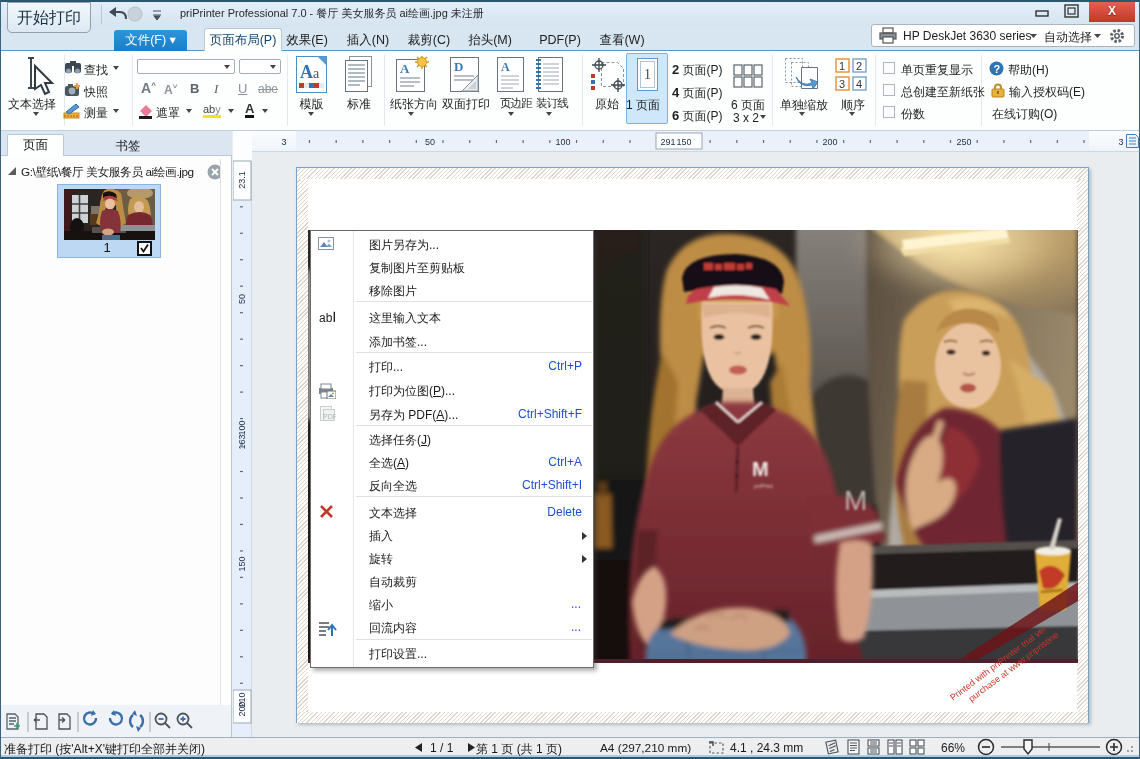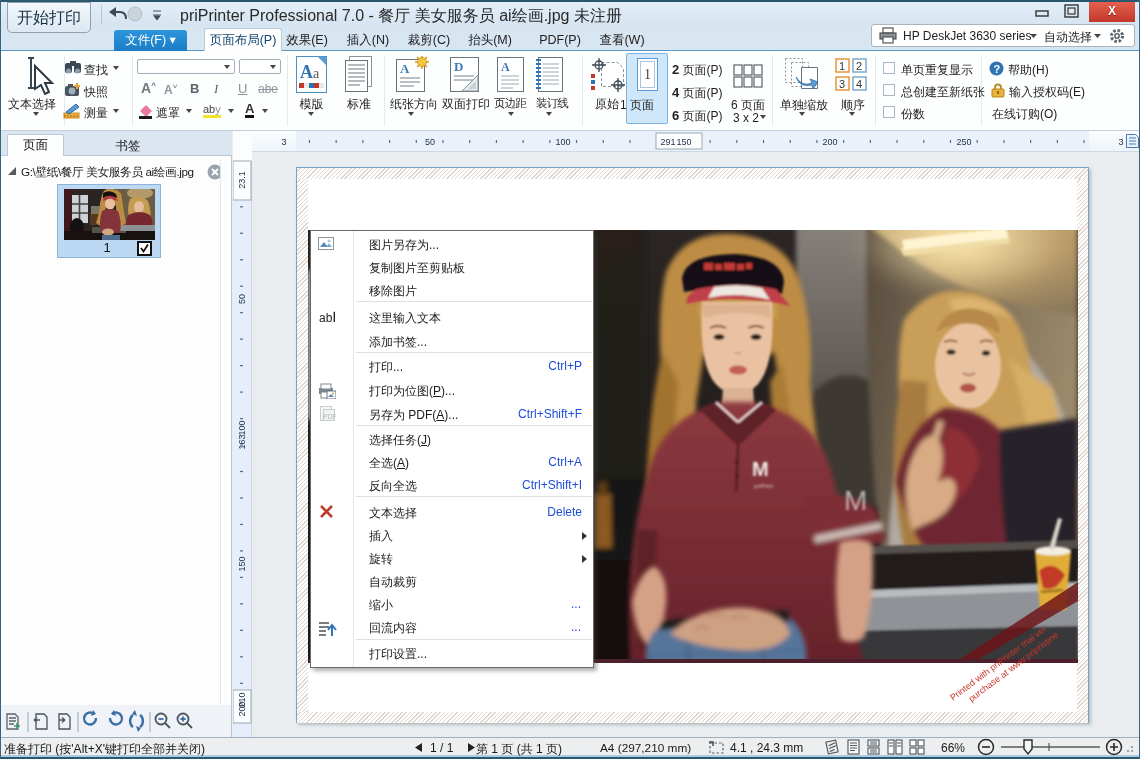--- a/index.html
+++ b/index.html
@@ -1,21 +1,21 @@
 <!DOCTYPE html>
 <html><head><meta charset="utf-8">
 <style>
 *{margin:0;padding:0;box-sizing:border-box}
 html,body{width:1140px;height:759px;overflow:hidden}
 body{position:relative;font-family:"Liberation Sans",sans-serif;background:#e9edf0;font-size:12px;color:#1a1a1a}
 .ab{position:absolute}
 
 #titlebar{left:0;top:0;width:1140px;height:27px;background:linear-gradient(#e3eef8,#d5e4f1);border-top:2px solid #29576e;border-left:1px solid #3c6e8f;border-right:1px solid #3c6e8f}
 #startbtn{left:7px;top:2px;width:84px;height:31px;background:linear-gradient(#f2f8fc,#dce8f2);border:1px solid #93a0ab;border-radius:0 0 5px 5px;font-size:16px;color:#15303e;text-align:center;line-height:29px;z-index:5}
-#ttext{left:180px;top:6px;font-size:16px;color:#2a2a2a;white-space:nowrap}
+#ttext{left:180px;top:6px;font-size:11px;color:#2a2a2a;white-space:nowrap}
 #closebtn{left:1089px;top:2px;width:46px;height:20px;background:linear-gradient(#e4604f,#c2372a);color:#fff;text-align:center;font-weight:bold;font-size:12px;line-height:19px;text-shadow:0 1px 1px #7a1a10}
 
 #tabrow{left:0;top:27px;width:1140px;height:24px;background:#d8e6f2;border-left:1px solid #9fb8c9;border-right:1px solid #9fb8c9}
 #tabline{left:0;top:50px;width:1140px;height:1px;background:#5a96c8}
 #filebtn{left:114px;top:30px;width:73px;height:31px;line-height:20px;background:linear-gradient(#2d95dc,#1272bd);border-radius:3px;color:#fff;font-size:12.5px;text-align:center;line-height:21px}
 .tab{top:29px;height:22px;font-size:12.5px;color:#222;text-align:center;line-height:23px}
 #activetab{left:204px;top:28px;width:78px;height:23px;background:#fff;border:1px solid #b9c9d6;border-bottom:none;border-radius:3px 3px 0 0;color:#10436e;text-align:center;line-height:22px;font-size:12.5px;z-index:3}
 #printersel{left:871px;top:24px;width:264px;height:23px;background:#fff;border:1px solid #aab4bc;border-radius:3px;z-index:4}
 
 #ribbonbg{left:0;top:51px;width:1140px;height:80px;background:#fdfefe;border-left:1px solid #9fb8c9;border-right:1px solid #9fb8c9;border-bottom:1px solid #c3d0da}
@@ -201,21 +201,21 @@
       <path d="M6 20 h20 M6 24 h20" stroke="#a0aab2" stroke-width="1.3"></path>
       <path d="M30 35 L14 35 L30 19 Z" fill="#e8edf0" stroke="#8a949c"></path>
       <path d="M28 33 L20 33 L28 25 Z" fill="#c8d2d8"></path>
     </svg>
 <div class="ab rlbl" style="left:440px;top:96px;width:52px;text-align:center">双面打印</div>
 <svg class="ab" style="left:496px;top:56px" width="30" height="37">
       <rect x="1.5" y="1.5" width="26" height="34" fill="#fff" stroke="#6a747c"></rect>
       <text x="5" y="15" font-size="12" fill="#3a7ab5" font-weight="bold" font-family="Liberation Serif">A</text>
       <path d="M5 20 h18 M5 24 h18 M5 28 h18 M5 32 h12" stroke="#a0aab2" stroke-width="1.2"></path>
     </svg>
-<div class="ab rlbl" style="left:494px;top:96px;width:38px;text-align:left;letter-spacing:-0.8px;font-size:11.5px">页边距</div>
+<div class="ab rlbl" style="left:494px;top:96px;width:38px;text-align:right;letter-spacing:-0.8px;font-size:11.5px">页边距</div>
 <div class="ab darr" style="left:508px;top:112px"></div>
 <svg class="ab" style="left:534px;top:56px" width="30" height="37">
       <rect x="4.5" y="1.5" width="24" height="34" fill="#fff" stroke="#6a747c"></rect>
       <path d="M9 8 h16 M9 12 h16 M9 16 h16 M9 20 h16 M9 24 h16 M9 28 h16" stroke="#a0aab2" stroke-width="1.2"></path>
       <path d="M2 4 h5 M2 8 h5 M2 12 h5 M2 16 h5 M2 20 h5 M2 24 h5 M2 28 h5 M2 32 h5" stroke="#2e74b5" stroke-width="2"></path>
     </svg>
 <div class="ab rlbl" style="left:533px;top:96px;width:38px;text-align:center;letter-spacing:-0.8px;font-size:11.5px">装订线</div>
 <div class="ab darr" style="left:546px;top:112px"></div>
 
 <svg class="ab" style="left:589px;top:56px" width="36" height="37">
@@ -232,21 +232,21 @@
         <rect x="2" y="30" width="4" height="4" fill="#c0392b"></rect>
       </g>
     </svg>
 <div class="ab rlbl" style="left:592px;top:96px;width:30px;text-align:center">原始</div>
 <div class="ab" style="left:626px;top:53px;width:42px;height:71px;background:#cfe7fa;border:1px solid #7fb2dc;border-radius:2px"></div>
 <svg class="ab" style="left:636px;top:57px" width="23" height="35">
       <rect x="1.5" y="1.5" width="20" height="32" fill="#fff" stroke="#5b9bd5"></rect>
       <rect x="4.5" y="4.5" width="14" height="26" fill="#fff" stroke="#adc6dc"></rect>
       <text x="8" y="22" font-size="14" fill="#444" font-family="Liberation Serif">1</text>
     </svg>
-<div class="ab rlbl" style="left:612px;top:97px;width:42px;text-align:right">1 页面</div>
+<div class="ab rlbl" style="left:626px;top:97px;width:42px;text-align:left">1 页面</div>
 <div class="ab rlbl" style="left:672px;top:62px"><b style="font-size:13px">2</b> 页面(P)</div>
 <div class="ab rlbl" style="left:672px;top:85px"><b style="font-size:13px">4</b> 页面(P)</div>
 <div class="ab rlbl" style="left:672px;top:108px"><b style="font-size:13px">6</b> 页面(P)</div>
 <svg class="ab" style="left:733px;top:64px" width="31" height="24">
       <g fill="#fff" stroke="#5a646c" stroke-width="1.2">
         <rect x="1" y="1" width="8" height="10"></rect>
         <rect x="11" y="1" width="8" height="10"></rect>
         <rect x="21" y="1" width="8" height="10"></rect>
         <rect x="1" y="13" width="8" height="10"></rect>
         <rect x="11" y="13" width="8" height="10"></rect>

